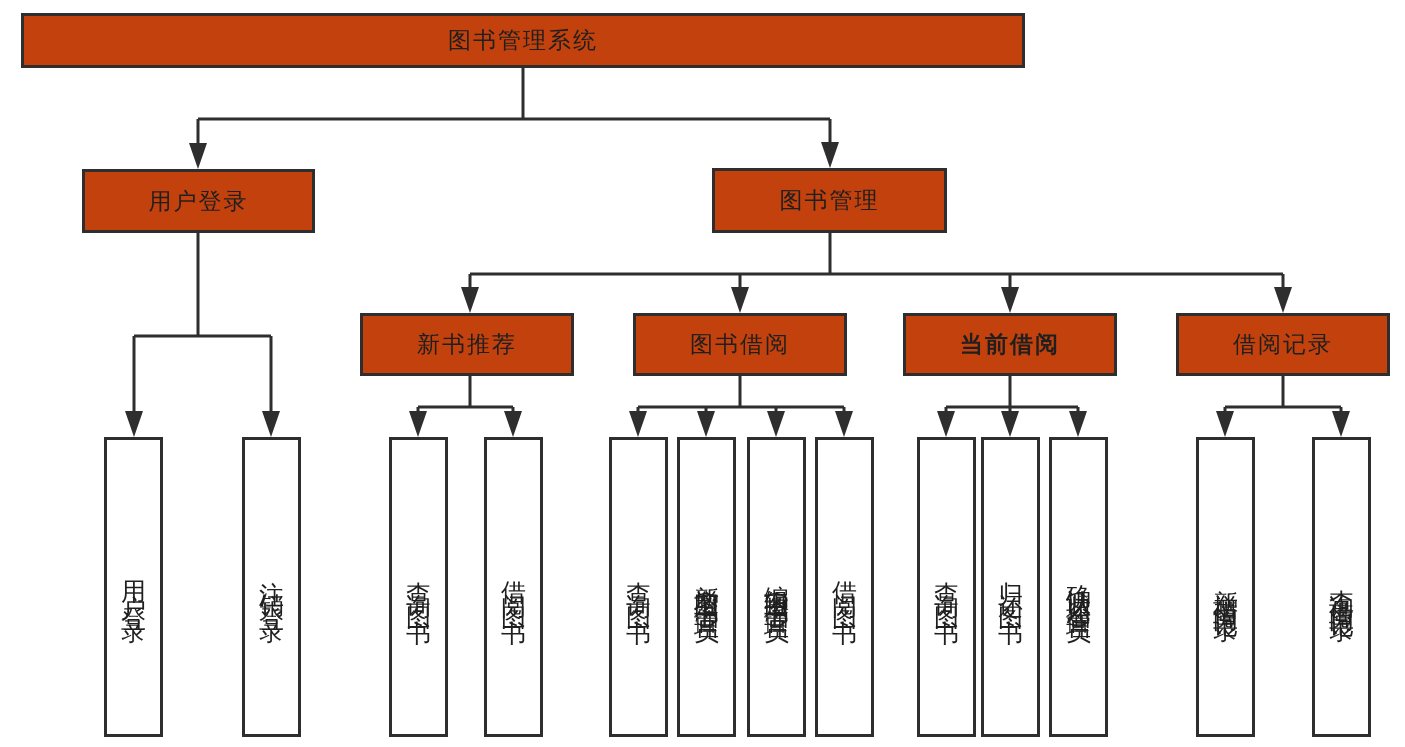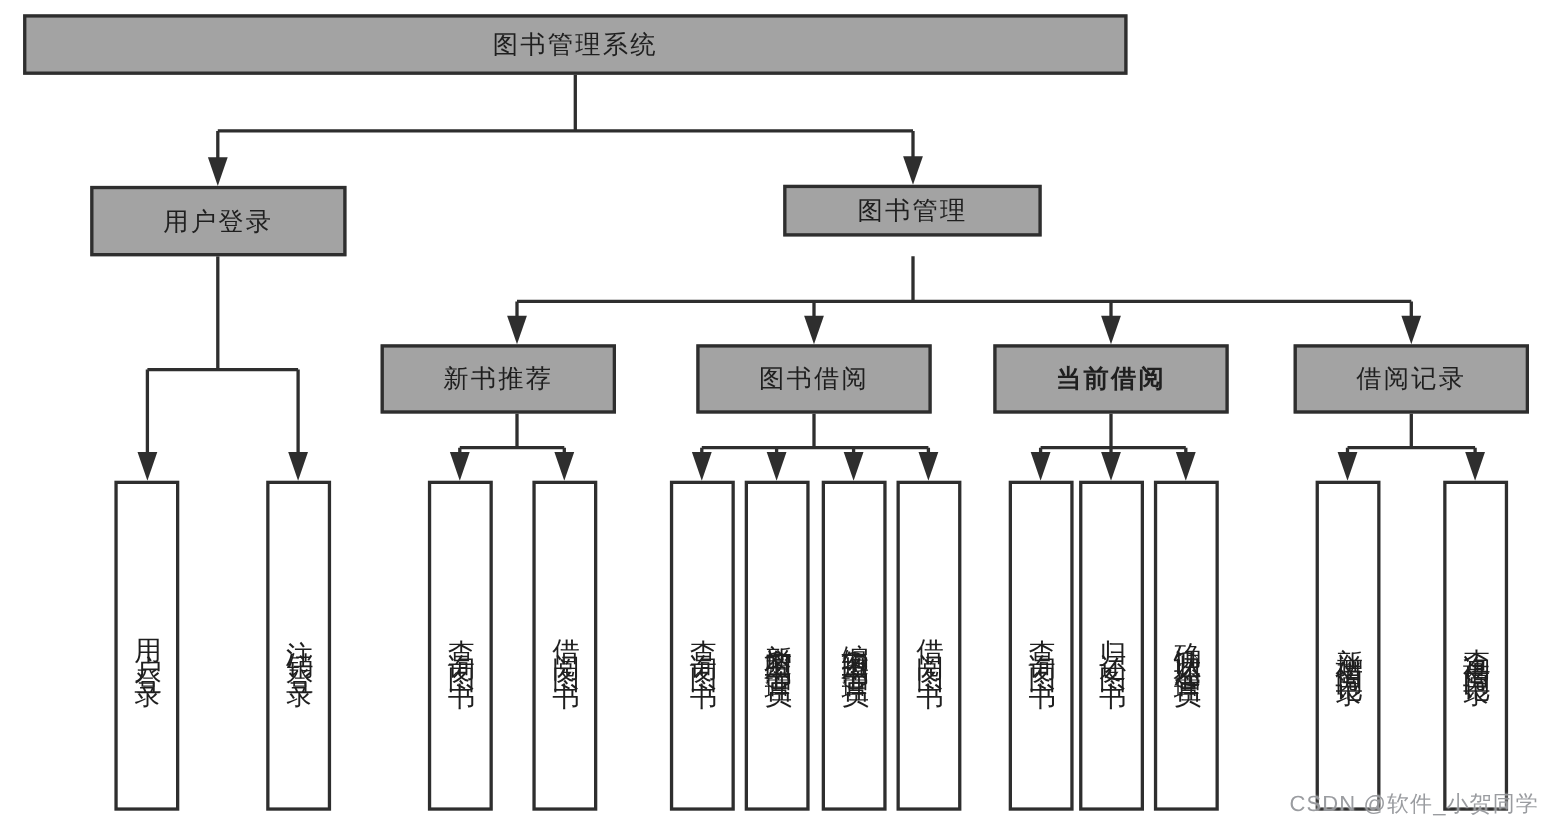--- a/index.html
+++ b/index.html
@@ -11,21 +11,21 @@
     font-family:"Liberation Sans", sans-serif;
   }
   #connectors{
     position:absolute;left:0;top:0;
     pointer-events:none;
   }
   .hbox{
     position:absolute;
     box-sizing:border-box;
     border:3px solid #2e2e2e;
-    background:#a3a3a3;
+    background:#c2410c;
     display:flex;align-items:center;justify-content:center;
     font-size:23px;color:#1f1f1f;letter-spacing:2px;
     white-space:nowrap;
   }
   .leaf{
     position:absolute;
     box-sizing:border-box;
     top:437px;height:300px;width:59px;
     border:3px solid #2e2e2e;
     background:#ffffff;
@@ -36,23 +36,23 @@
     text-orientation:mixed;
     font-size:25px;color:#1f1f1f;
     line-height:1;
   }
   .ls-wide{letter-spacing:13px;}
   .ls-mid{letter-spacing:6px;}
   .ls-tight{letter-spacing:5px;}
   
   #root-box{left:21px;top:13px;width:1004px;height:55px;}
   #box-user-login{left:82px;top:169px;width:233px;height:64px;}
-  #box-book-mgmt{left:712px;top:168px;width:235px;height:47px;}
+  #box-book-mgmt{left:712px;top:168px;width:235px;height:65px;}
   .l3{top:313px;height:63px;width:214px;}
-  #box-new-book-rec{left:346px;align-items:center;}
+  #box-new-book-rec{left:360px;align-items:center;}
   #box-book-borrow{left:633px;align-items:center;}
   #box-current-borrow{left:903px;font-weight:bold;}
   #box-borrow-records{left:1176px;}
   
   #leaf-a1{left:104px;} #leaf-a2{left:242px;}
   #leaf-b1{left:389px;} #leaf-b2{left:484px;}
   #leaf-c1{left:609px;} #leaf-c2{left:677px;} #leaf-c3{left:747px;} #leaf-c4{left:815px;}
   #leaf-d1{left:917px;} #leaf-d2{left:981px;} #leaf-d3{left:1049px;}
   #leaf-e1{left:1196px;} #leaf-e2{left:1312px;}
   #watermark{
@@ -172,14 +172,13 @@
     <span class="vtext ls-tight">确认归还（管理员）</span>
   </div>
 
   <div id="leaf-e1" class="leaf">
     <span class="vtext ls-mid">新增借阅记录</span>
   </div>
   <div id="leaf-e2" class="leaf">
     <span class="vtext ls-mid">查询借阅记录</span>
   </div>
 
-  <div id="watermark">CSDN @软件_小贺同学</div>
 </div>
 
 </body></html>

